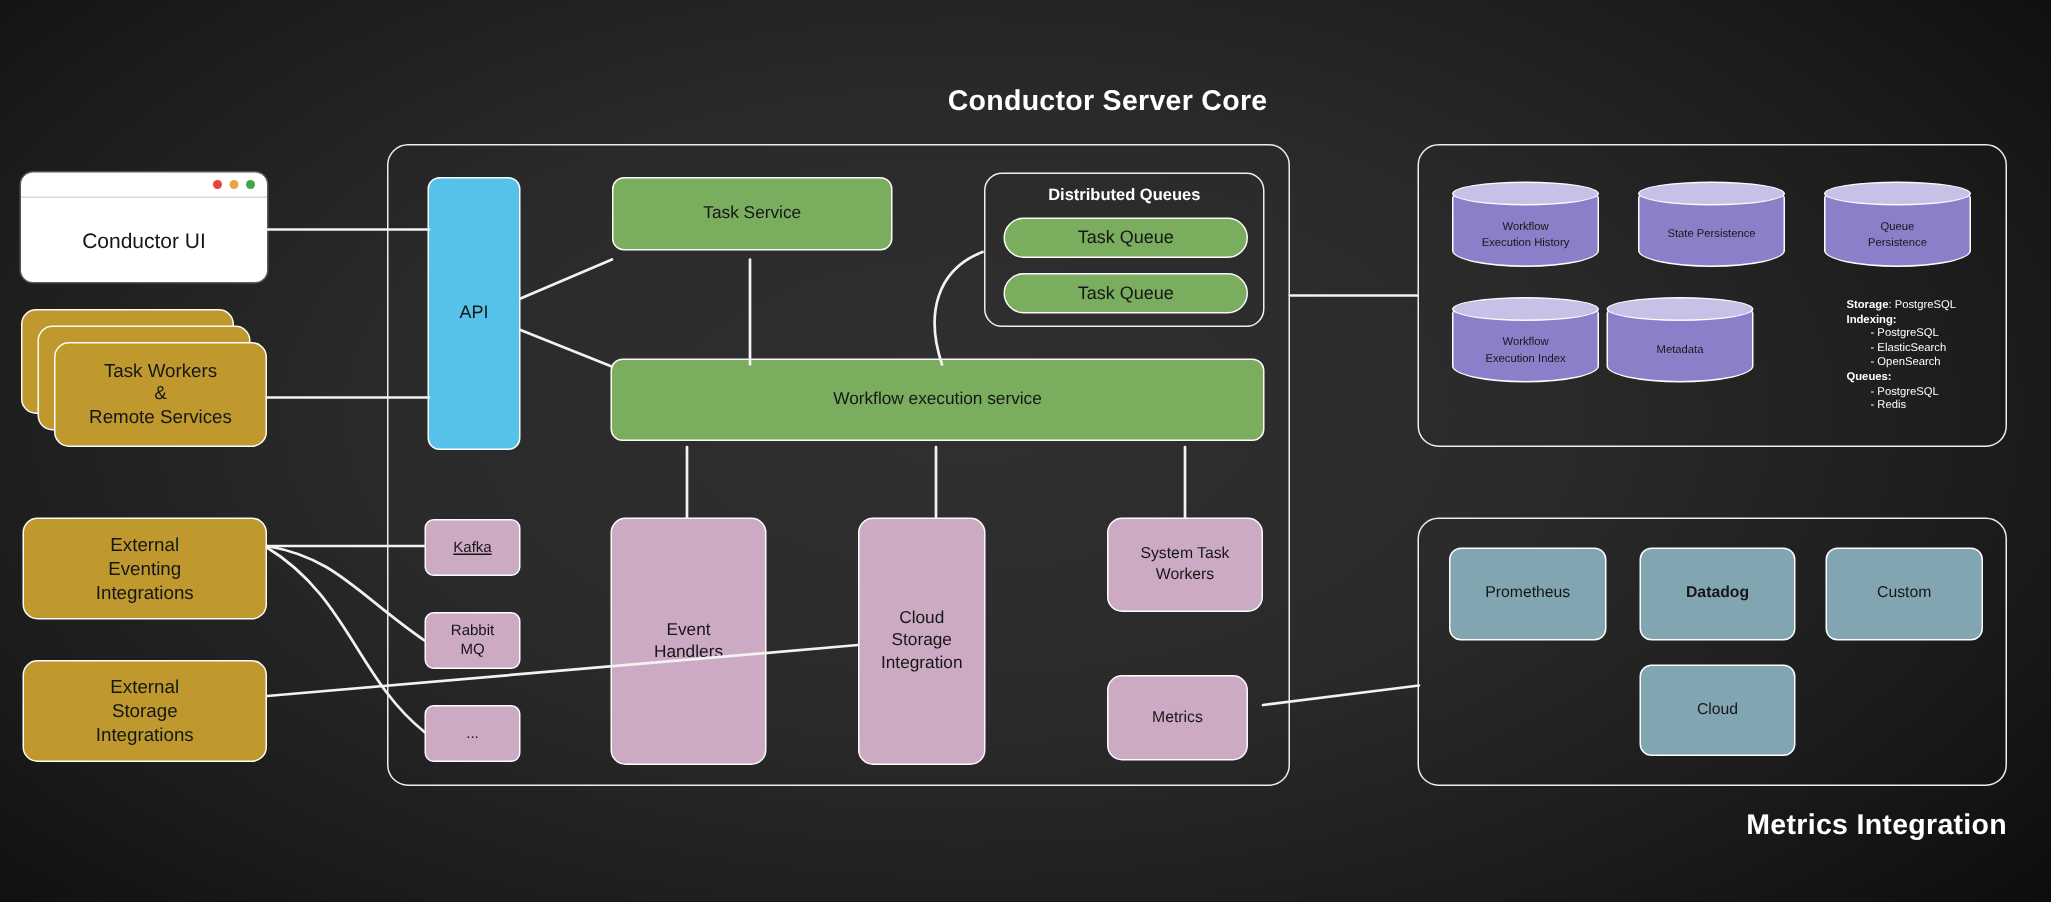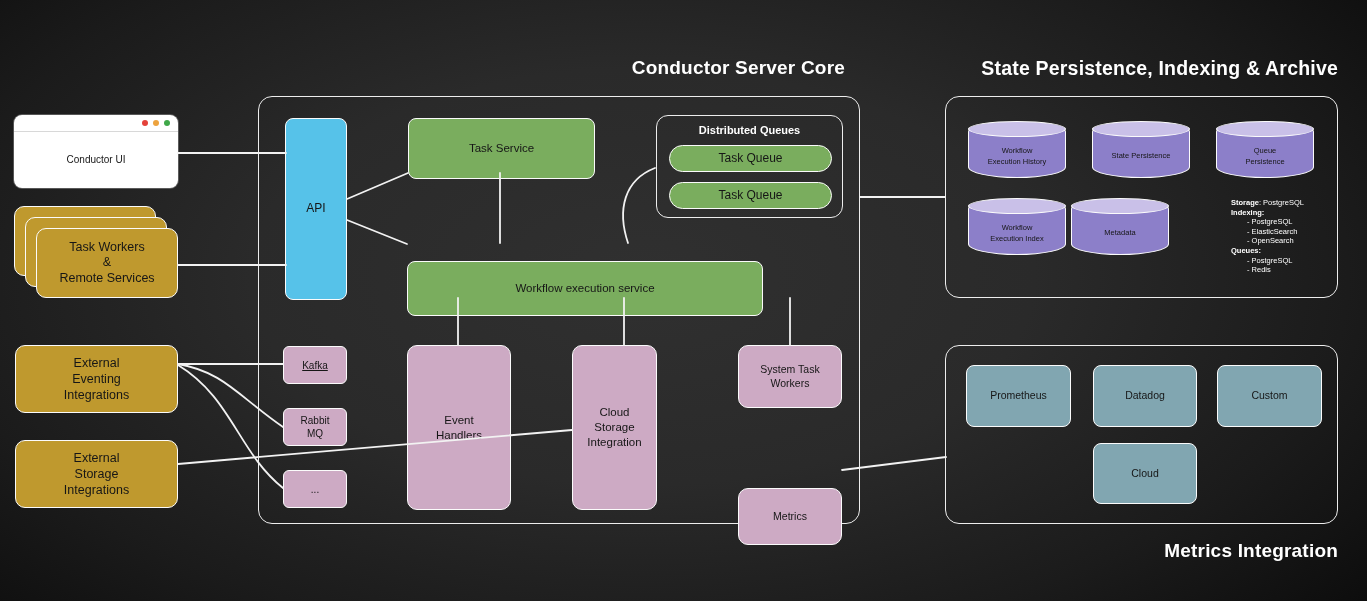--- a/index.html
+++ b/index.html
@@ -43,21 +43,21 @@
   }
   .titlebar{
     position:relative;height:16px;border-bottom:1.5px solid #d8d8d8;
   }
   .dot{position:absolute;top:5px;width:6px;height:6px;border-radius:50%;}
   .dot.r{right:30px;background:var(--dot-red);}
   .dot.y{right:19px;background:var(--dot-yellow);}
   .dot.g{right:8px;background:var(--dot-green);}
   .window-label{
     position:absolute;top:16px;left:0;right:0;bottom:0;display:flex;
-    align-items:center;justify-content:center;font-size:10px;color:var(--text-dark);
+    align-items:center;justify-content:center;font-size:14px;color:var(--text-dark);
   }
 
   
   .card{
     position:absolute;width:142px;height:70px;background:var(--gold);
     border:1.5px solid var(--node-border);border-radius:10px;box-sizing:border-box;
     display:flex;align-items:center;justify-content:center;text-align:center;
     font-size:12.5px;line-height:1.25;color:var(--text-dark);white-space:pre-line;
   }
 
@@ -98,21 +98,20 @@
 
   .overlay{position:absolute;left:0;top:0;z-index:4;pointer-events:none;}
   .overlay path{stroke:var(--line);stroke-width:1.8;fill:none;stroke-linecap:round;}
 </style>
 </head>
 <body>
 
 <div id="canvas">
 
   <div class="big-title" style="left:245px;top:57px;width:600px;">Conductor Server Core</div>
-  <div class="big-title" style="left:945px;top:57px;width:393px;font-size:19.5px;">State Persistence, Indexing &amp; Archive</div>
   <div class="big-title" style="left:945px;top:540px;width:393px;">Metrics Integration</div>
 
   <div class="frame" style="left:258px;top:96px;width:602px;height:428px;"></div>
   <div class="frame" style="left:945px;top:96px;width:393px;height:202px;"></div>
   <div class="frame" style="left:945px;top:345px;width:393px;height:179px;"></div>
 
   <div class="window">
     <div class="titlebar">
       <span class="dot r"></span>
       <span class="dot y"></span>
@@ -128,42 +127,42 @@
 Remote Services</div>
 
   <div class="node gold" style="left:15px;top:345px;width:163px;height:68px;">External
 Eventing
 Integrations</div>
   <div class="node gold" style="left:15px;top:440px;width:163px;height:68px;">External
 Storage
 Integrations</div>
 
   <div class="node blue" style="left:285px;top:118px;width:62px;height:182px;">API</div>
-  <div class="node green" style="left:408px;top:118px;width:187px;height:61px;">Task Service</div>
+  <div class="node green" style="left:408px;top:118px;width:187px;height:49px;">Task Service</div>
 
   <div class="dq-frame"></div>
   <div class="dq-label">Distributed Queues</div>
   <div class="node green pill" style="left:669px;top:145px;width:163px;height:27px;">Task Queue</div>
   <div class="node green pill" style="left:669px;top:182px;width:163px;height:27px;">Task Queue</div>
 
-  <div class="node green" style="left:407px;top:261px;width:356px;height:55px;">Workflow execution service</div>
+  <div class="node green" style="left:407px;top:239px;width:436px;height:55px;">Workflow execution service</div>
 
   <div class="node pink-sm" style="left:283px;top:346px;width:64px;height:38px;text-decoration:underline;">Kafka</div>
   <div class="node pink-sm" style="left:283px;top:408px;width:64px;height:38px;">Rabbit
 MQ</div>
   <div class="node pink-sm" style="left:283px;top:470px;width:64px;height:38px;">...</div>
 
   <div class="node pink" style="left:407px;top:345px;width:104px;height:165px;">Event
 Handlers</div>
   <div class="node pink" style="left:572px;top:345px;width:85px;height:165px;">Cloud
 Storage
 Integration</div>
   <div class="node pink f105" style="left:738px;top:345px;width:104px;height:63px;">System Task
 Workers</div>
-  <div class="node pink f105" style="left:738px;top:450px;width:104px;height:57px;margin-top:38px;">Metrics</div>
+  <div class="node pink f105" style="left:738px;top:450px;width:94px;height:57px;">Metrics</div>
 
   <div class="cylinder" style="left:968px;top:121px;">
     <div class="cyl-body"></div>
     <div class="cyl-top"></div>
     <div class="cyl-label">Workflow
 Execution History</div>
   </div>
   <div class="cylinder" style="left:1092px;top:121px;">
     <div class="cyl-body"></div>
     <div class="cyl-top"></div>
@@ -192,21 +191,21 @@
     <div class="note-line nb">Indexing:</div>
     <div class="note-line ni">- PostgreSQL</div>
     <div class="note-line ni">- ElasticSearch</div>
     <div class="note-line ni">- OpenSearch</div>
     <div class="note-line nb">Queues:</div>
     <div class="note-line ni">- PostgreSQL</div>
     <div class="note-line ni">- Redis</div>
   </div>
 
   <div class="node teal" style="left:966px;top:365px;width:105px;height:62px;">Prometheus</div>
-  <div class="node teal" style="left:1093px;top:365px;width:104px;height:62px;">Datadog</div>
+  <div class="node teal" style="left:1093px;top:365px;width:104px;height:62px;font-weight:bold;">Datadog</div>
   <div class="node teal" style="left:1217px;top:365px;width:105px;height:62px;">Custom</div>
   <div class="node teal" style="left:1093px;top:443px;width:104px;height:61px;">Cloud</div>
 
   <svg class="overlay" width="1367" height="601" viewBox="0 0 1367 601">
     <path d="M178 153 H286"></path>
     <path d="M178 265 H286"></path>
     <path d="M347 199 L408 173"></path>
     <path d="M347 220 L407 244"></path>
     <path d="M500 173 V243"></path>
     <path d="M628 243 C617 210 624 180 655 168"></path>

